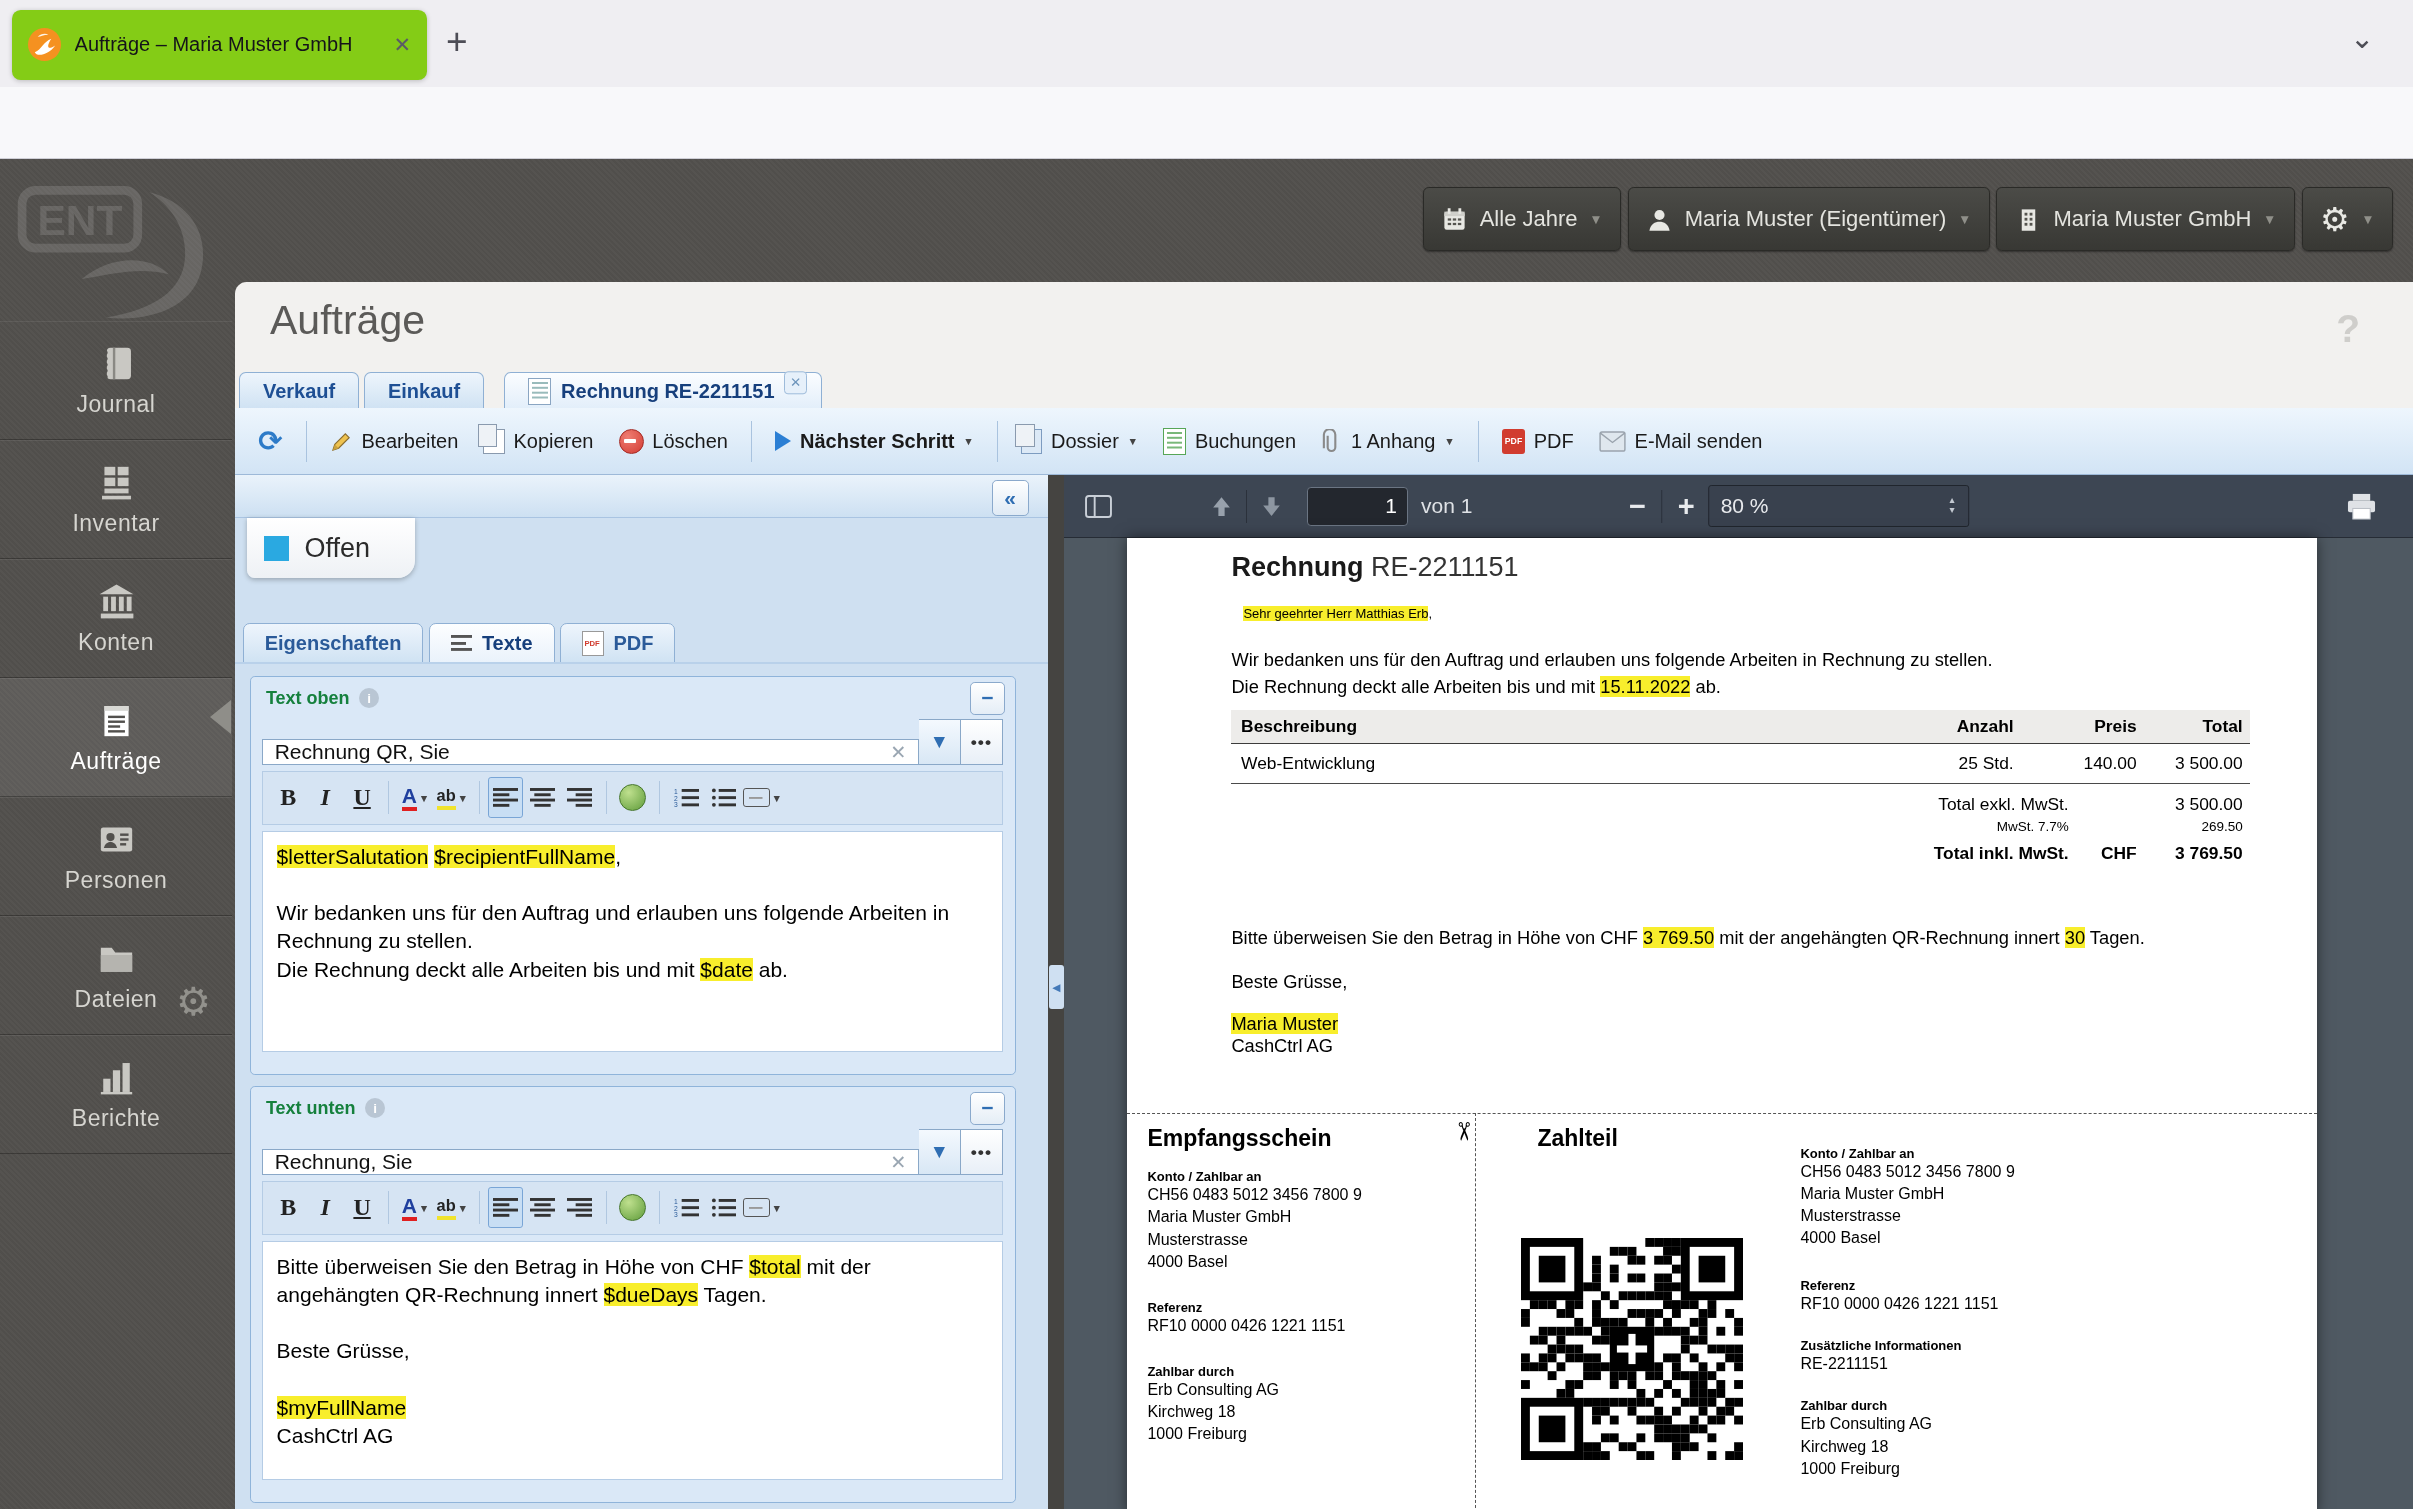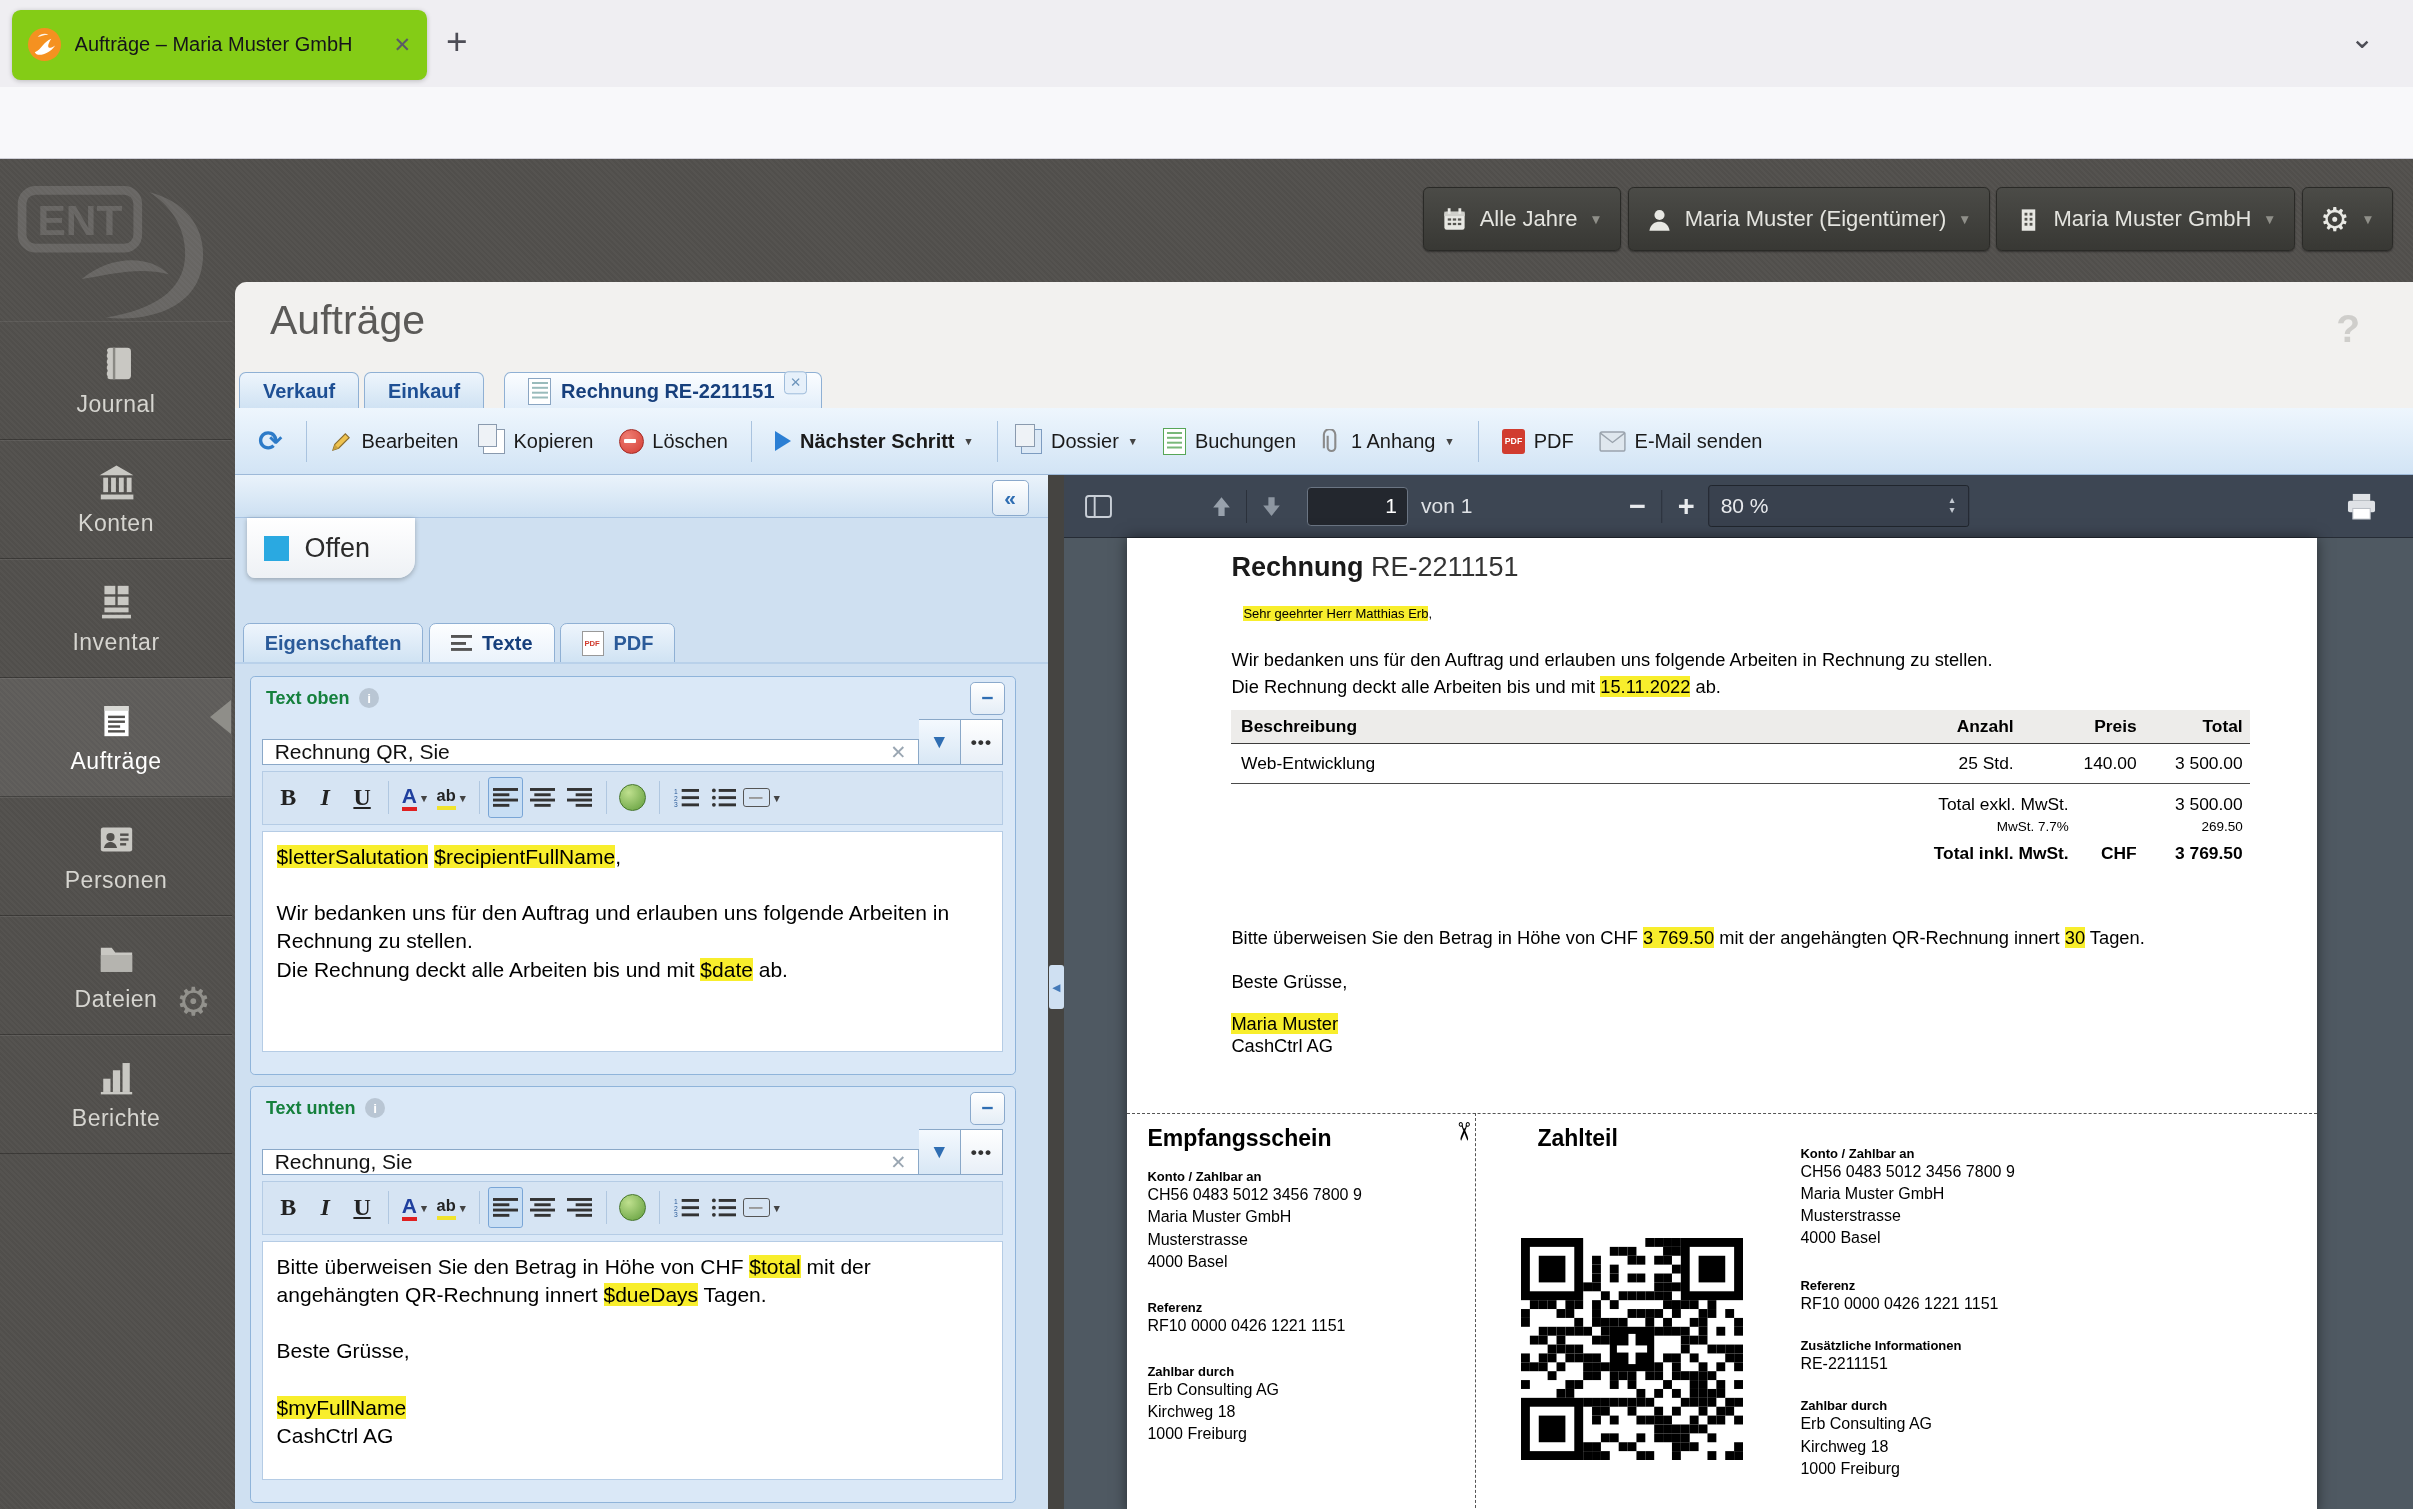--- a/index.html
+++ b/index.html
@@ -294,43 +294,43 @@
               <circle cx="8" cy="18" r="1.7"></circle>
               <circle cx="8" cy="23" r="1.7"></circle>
               <circle cx="8" cy="28" r="1.7"></circle>
             </g>
             <rect x="14" y="4" width="2" height="26" fill="#8a8984"></rect>
           </svg>
         <span class="lbl">Journal</span>
       </div>
       <div class="nav-item">
         <svg viewBox="0 0 34 34">
+            <g fill="#c9c8c3">
+              <rect x="7" y="4" width="9" height="7"></rect>
+              <rect x="18" y="4" width="9" height="7"></rect>
+              <rect x="7" y="13" width="9" height="7"></rect>
+              <rect x="18" y="13" width="9" height="7"></rect>
+              <rect x="7" y="22" width="20" height="4"></rect>
+              <rect x="5" y="28" width="24" height="3"></rect>
+            </g>
+          </svg>
+        <span class="lbl">Inventar</span>
+      </div>
+      <div class="nav-item">
+        <svg viewBox="0 0 34 34">
             <path d="M17 3L31 11H3z" fill="#c9c8c3"></path>
             <g fill="#c9c8c3">
               <rect x="6" y="13" width="4" height="12"></rect>
               <rect x="12.5" y="13" width="4" height="12"></rect>
               <rect x="19" y="13" width="4" height="12"></rect>
               <rect x="25.5" y="13" width="4" height="12"></rect>
               <rect x="4" y="27" width="27" height="4"></rect>
             </g>
           </svg>
         <span class="lbl">Konten</span>
-      </div>
-      <div class="nav-item">
-        <svg viewBox="0 0 34 34">
-            <g fill="#c9c8c3">
-              <rect x="7" y="4" width="9" height="7"></rect>
-              <rect x="18" y="4" width="9" height="7"></rect>
-              <rect x="7" y="13" width="9" height="7"></rect>
-              <rect x="18" y="13" width="9" height="7"></rect>
-              <rect x="7" y="22" width="20" height="4"></rect>
-              <rect x="5" y="28" width="24" height="3"></rect>
-            </g>
-          </svg>
-        <span class="lbl">Inventar</span>
       </div>
       <div class="nav-item active">
         <svg viewBox="0 0 34 34">
             <rect x="7" y="5" width="20" height="25" fill="#fff"></rect>
             <rect x="7" y="5" width="20" height="4" fill="#d8d8d4"></rect>
             <g fill="#52504d">
               <rect x="10" y="13" width="14" height="2"></rect>
               <rect x="10" y="17" width="14" height="2"></rect>
               <rect x="10" y="21" width="10" height="2"></rect>
               <rect x="10" y="25" width="14" height="2"></rect>

